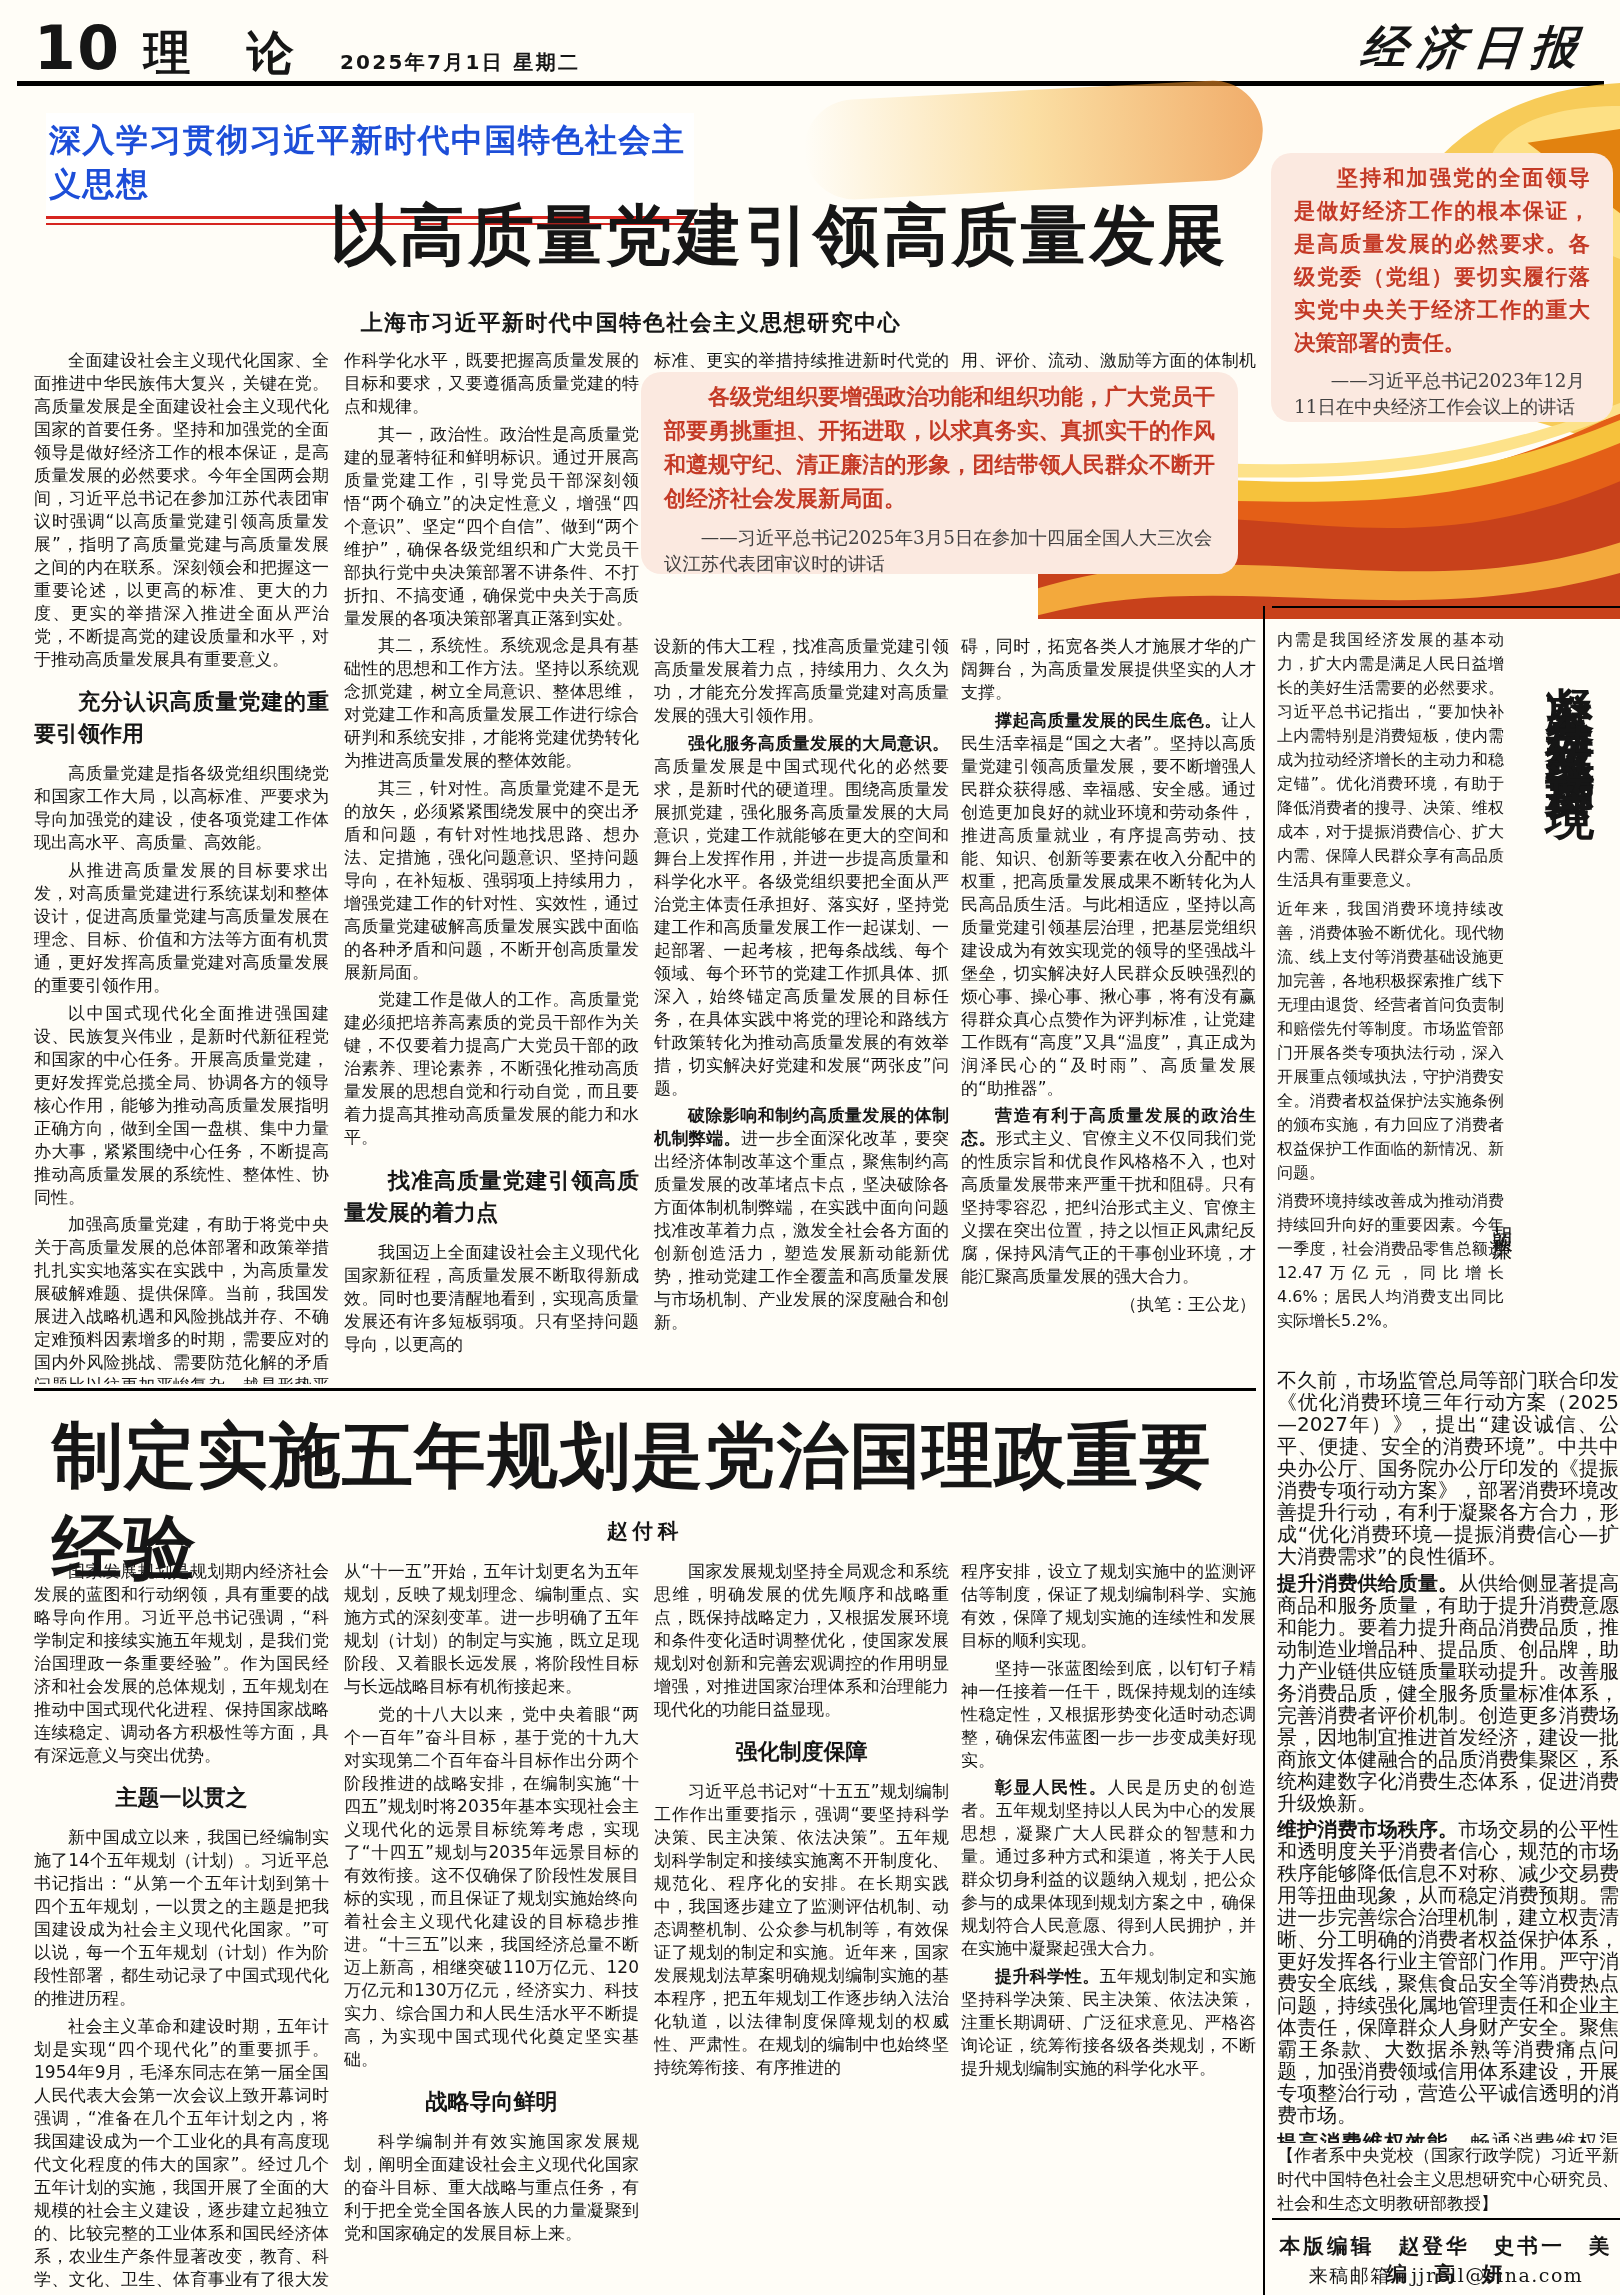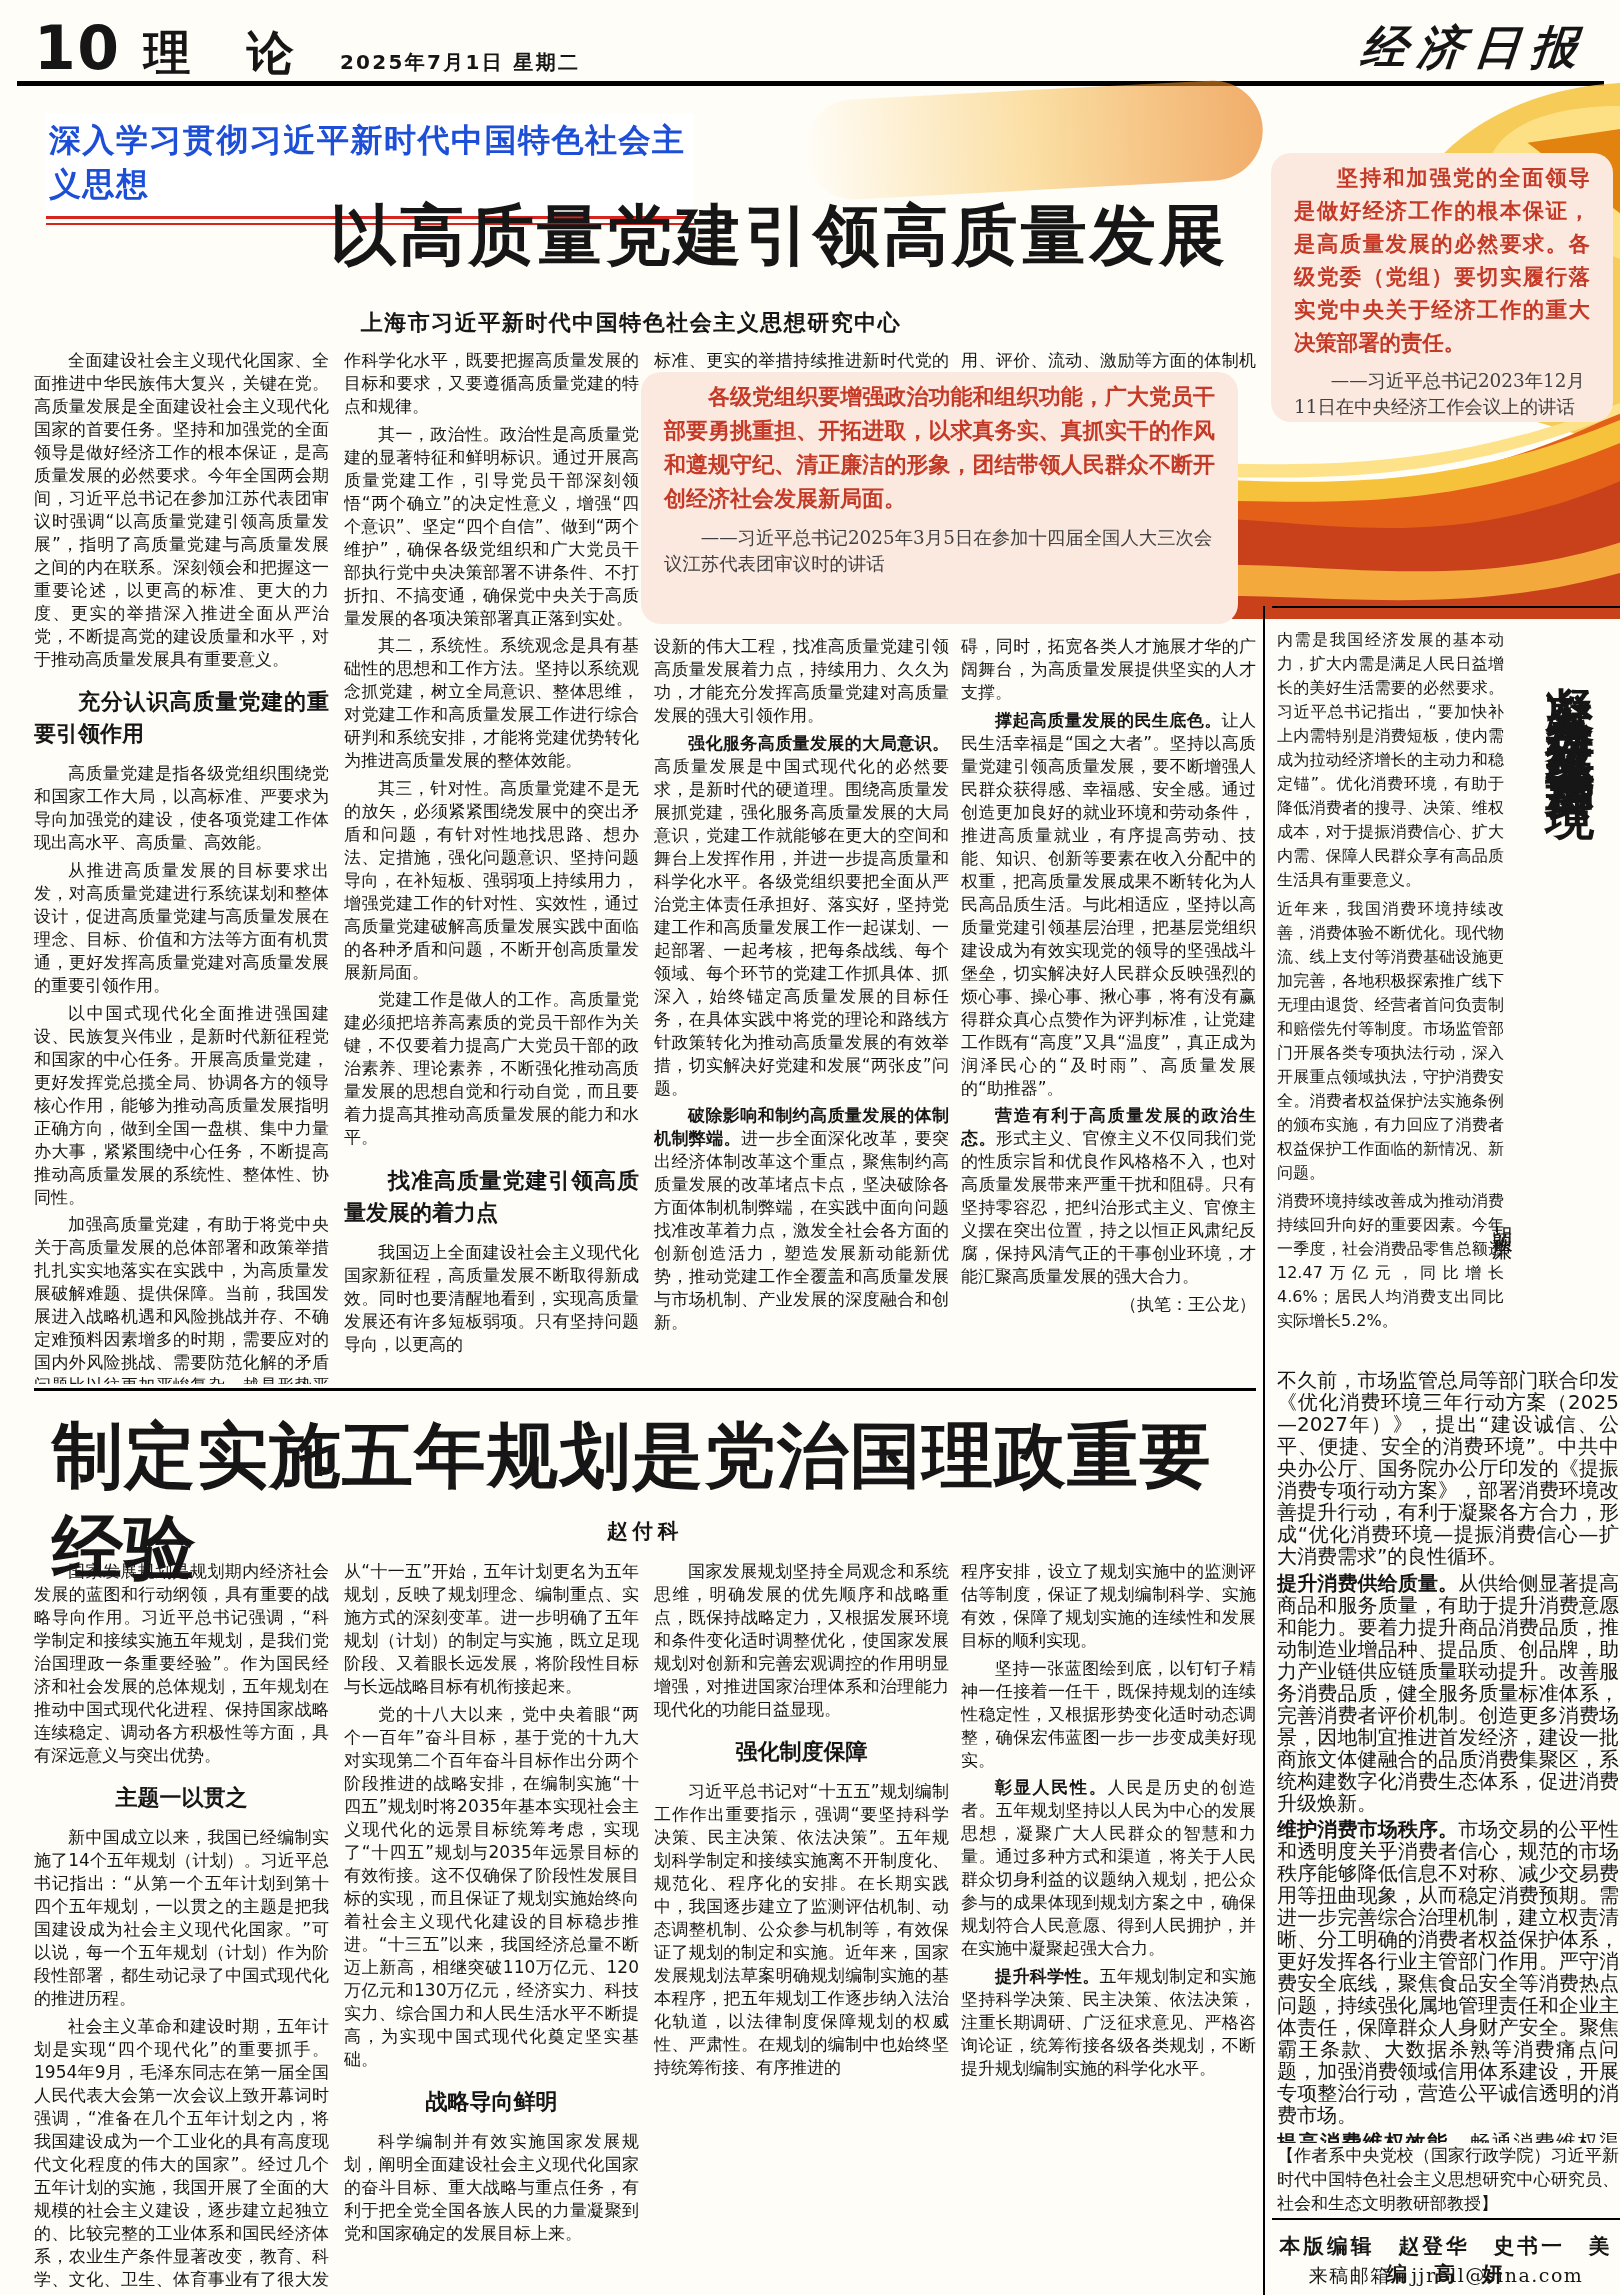--- a/index.html
+++ b/index.html
@@ -15,21 +15,21 @@
             font-size:46px;font-weight:900;font-style:italic;letter-spacing:10.7px;transform:skewX(-5deg);}
   .hdr-rule{position:absolute;left:17px;top:81px;width:1587px;height:4.6px;background:#000;}
   
   .art-tr{position:absolute;left:1038px;top:83px;width:582px;height:536px;z-index:1;}
   .streak{position:absolute;left:804px;top:90px;width:459px;height:100px;z-index:0;border-radius:54px;
           background:linear-gradient(90deg,rgba(246,185,61,0),rgba(246,185,61,.45),rgba(233,130,31,.65));
           transform:rotate(-3deg);}
   
   .qcard{position:absolute;background:#fbe9e0;border-radius:20px;z-index:2;padding:8px 23px;box-sizing:border-box;}
   .qcard-top{left:1271px;top:153px;width:342px;height:269px;}
-  .qcard-mid{left:641px;top:372px;width:597px;height:252px;}
+  .qcard-mid{left:641px;top:372px;width:597px;height:202px;}
   .qtext{color:#c43a26;font-weight:700;text-align:justify;text-indent:2em;}
   .qcard-top .qtext{font-size:21.4px;line-height:33px;}
   .qcard-mid .qtext{font-size:22px;line-height:34px;}
   .qsrc{color:#404040;font-family:"DejaVu Serif",serif;margin-top:9.2px;text-indent:2em;}
   .qcard-top .qsrc{font-size:18.4px;line-height:26px;}
   .qcard-mid .qsrc{font-size:18.4px;line-height:26px;}
   
   .eyebrow{position:absolute;left:46px;top:113px;width:648px;z-index:3;}
   .eyebrow-text{display:block;background:#fff;color:#1d4ed8;font-size:32px;font-weight:900;
                 letter-spacing:1.5px;padding:6.1px 7.7px 9.2px 3.1px;}

